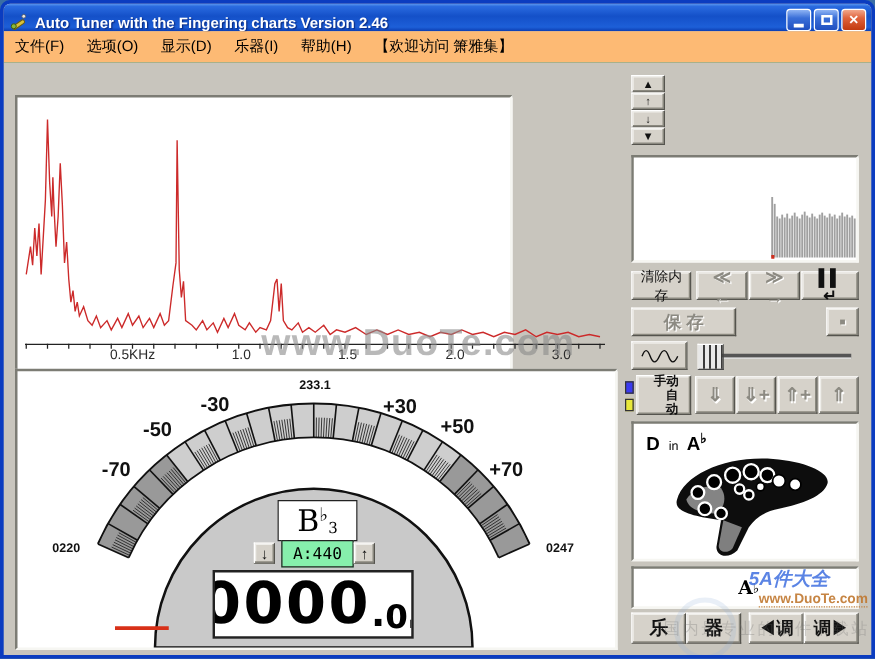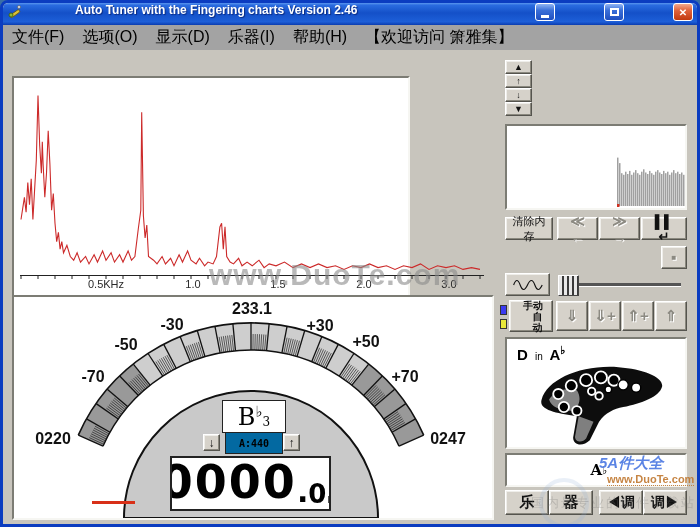--- a/index.html
+++ b/index.html
@@ -1,53 +1,53 @@
 <!DOCTYPE html>
 <html><head>
 <meta charset="utf-8">
 <style>
   html,body{margin:0;padding:0;background:#3a6ea5;font-family:"Liberation Sans",sans-serif;}
   .window{position:relative;width:700px;height:527px;box-sizing:border-box;
     border:3px solid #0b3cc0;border-radius:8px 8px 0 0;background:#c8c5bd;overflow:hidden;}
   
   .titlebar{position:absolute;left:0;top:0;right:0;height:22px;
     background:linear-gradient(180deg,#5a96ee 0%,#2a6be0 10%,#1450c8 45%,#1d5fd8 85%,#0b3cb0 100%);
-    display:flex;align-items:flex-start;padding:0 4px;border-radius:5px 5px 0 0;gap:47px;}
+    display:flex;align-items:flex-end;padding:0 4px;border-radius:5px 5px 0 0;}
   .title-text{color:#fff;font-weight:bold;font-size:12px;text-shadow:1px 1px 1px #0a2a80;
     white-space:nowrap;flex:1;margin-left:5px;}
   .winbtn{width:20px;height:18px;margin-left:2px;border:1px solid #fff;border-radius:3px;
     display:flex;align-items:center;justify-content:center;color:#fff;font-size:10px;font-weight:bold;
     background:linear-gradient(180deg,#8fb4f4 0%,#3a6fd8 40%,#1f4fc0 100%);box-sizing:border-box;}
   .winbtn.close{background:linear-gradient(180deg,#f2a88c 0%,#e0633c 40%,#c23a10 100%);}
   .minglyph{width:8px;height:3px;background:#fff;margin-top:8px;}
   .maxglyph{width:9px;height:8px;border:2px solid #fff;box-sizing:border-box;}
   
-  .menubar{position:absolute;left:0;top:22px;right:0;height:25px;background:#a3a3a3;
-    border-bottom:2px solid #15803d;display:flex;align-items:center;font-size:16px;color:#000;}
+  .menubar{position:absolute;left:0;top:22px;right:0;height:25px;background:#fdba74;
+    border-bottom:2px solid #15803d;display:flex;align-items:center;font-size:12px;color:#000;}
   .menu-item{padding:0 9px;white-space:nowrap;}
   
   .client{position:absolute;left:0;top:47px;right:0;bottom:0;background:#c8c5bd;}
   .sunken{position:absolute;background:#fff;border:2px solid;border-color:#7c7c74 #f6f6f2 #f6f6f2 #7c7c74;box-sizing:border-box;}
   .raised{position:absolute;background:#d6d2ca;border:1px solid;border-color:#fff #55544e #55544e #fff;
     box-shadow:inset -1px -1px 0 #8a887e,inset 1px 1px 0 #efeeea;box-sizing:border-box;
     display:flex;align-items:center;justify-content:center;font-size:12px;color:#111;cursor:default;}
   .gray-label{color:#8c8a82;text-shadow:1px 1px 0 #ffffff;}
   
   .tick-label{position:absolute;transform:translateX(-50%);font-size:11px;color:#2a2a2a;top:200px;}
   .wm-big{position:absolute;left:195px;top:180px;font-size:30px;font-weight:bold;color:#8b8b8b;
     opacity:.6;letter-spacing:1px;white-space:nowrap;}
   
   .glabel{position:absolute;transform:translate(-50%,-50%);font-weight:bold;font-size:16px;color:#111;white-space:nowrap;}
-  .gbig{font-size:16px;}
+  .gbig{font-size:10px;}
   .notebox{position:absolute;left:208px;top:103px;width:62px;height:31px;background:#fff;
     border:1px solid #222;display:flex;align-items:center;justify-content:center;
     font-family:"DejaVu Serif",serif;}
-  .a440box{position:absolute;left:211px;top:135px;width:56px;height:20px;background:#0369a1;
+  .a440box{position:absolute;left:211px;top:135px;width:56px;height:20px;background:#86efac;
     border:1px solid #222;display:flex;align-items:center;justify-content:center;
-    font-size:10px;font-weight:bold;font-family:"DejaVu Sans Mono",monospace;}
+    font-size:13px;font-weight:normal;font-family:"DejaVu Sans Mono",monospace;}
   .stepbtn{position:absolute;width:17px;height:17px;font-size:12px;font-weight:bold;padding:0;}
   .hzbox{position:absolute;left:156px;top:159px;width:161px;height:55px;background:#fff;
     border:2px solid #222;box-sizing:border-box;display:flex;align-items:flex-end;justify-content:center;
     font-family:"DejaVu Sans",sans-serif;font-weight:900;overflow:hidden;}
   .redline{position:absolute;left:78px;top:204px;width:43px;height:3px;background:#d83018;}
   
   .dbdisplay{display:flex;align-items:flex-end;justify-content:flex-end;padding:0 6px 4px 0;
     font-family:"DejaVu Sans",sans-serif;font-weight:900;font-size:40px;letter-spacing:1px;line-height:.9;}
   .unit-small{font-size:10px;font-weight:bold;margin-left:1px;}
   .arrowcol button{display:block;width:27px;height:14px;font-size:9px;line-height:10px;padding:0;}
@@ -349,20 +349,23 @@
     <button class="raised gray-label" style="left:554px;top:167px;width:41px;height:23px;font-size:14px;font-weight:bold;">
         <span>≪ ←</span>
       </button>
     <button class="raised gray-label" style="left:596px;top:167px;width:41px;height:23px;font-size:14px;font-weight:bold;">
         <span>≫ →</span>
       </button>
     <button class="raised" style="left:638px;top:167px;width:46px;height:23px;font-size:13px;font-weight:bold;">
         <span>▌▌ ↵</span>
       </button>
 
+    <button class="raised gray-label" style="left:502px;top:196px;width:84px;height:23px;font-size:14px;font-weight:bold;">
+        <span>保 存</span>
+      </button>
     <button class="raised gray-label" style="left:658px;top:196px;width:26px;height:23px;font-size:8px;">
         <span>■</span>
       </button>
 
     <button class="raised" style="left:502px;top:223px;width:45px;height:23px;">
       <svg width="38" height="16" viewBox="0 0 38 16">
         <path d="M2,8 Q6,-3 10,8 T19,8 T28,8 T37,8" fill="none" stroke="#111" stroke-width="1.4"></path>
       </svg>
     </button>
     <div style="position:absolute;left:551px;top:223px;width:133px;height:23px;">

